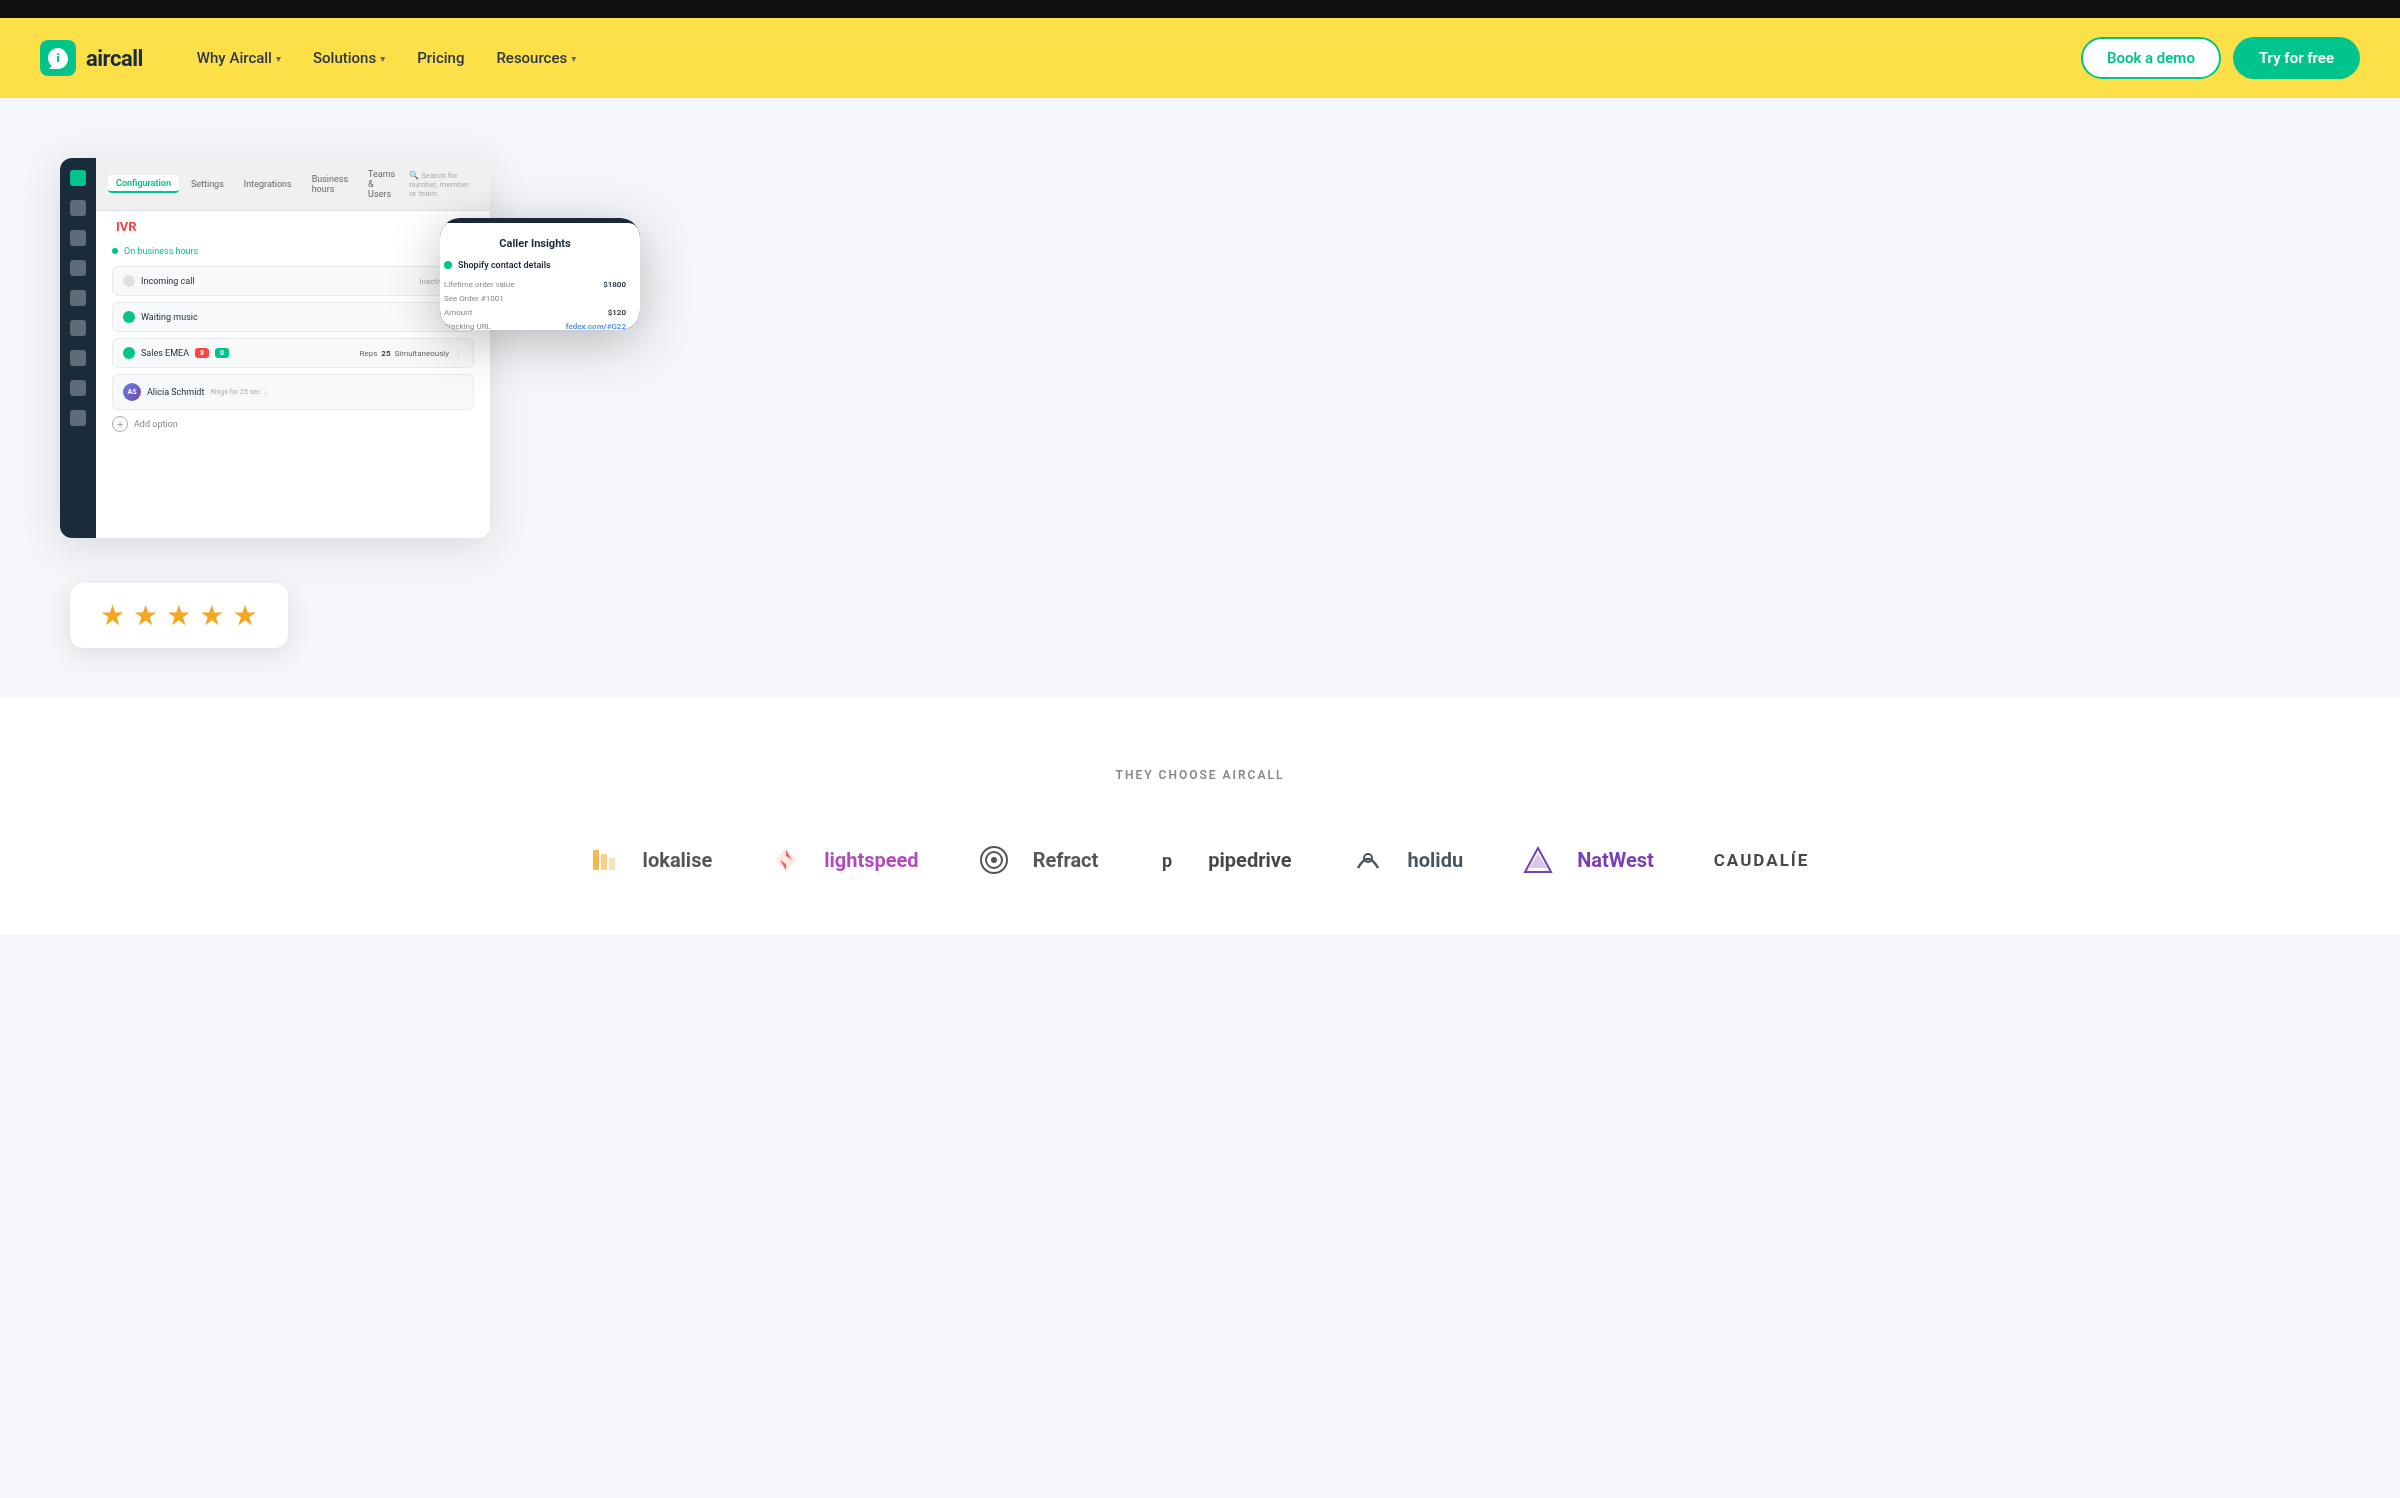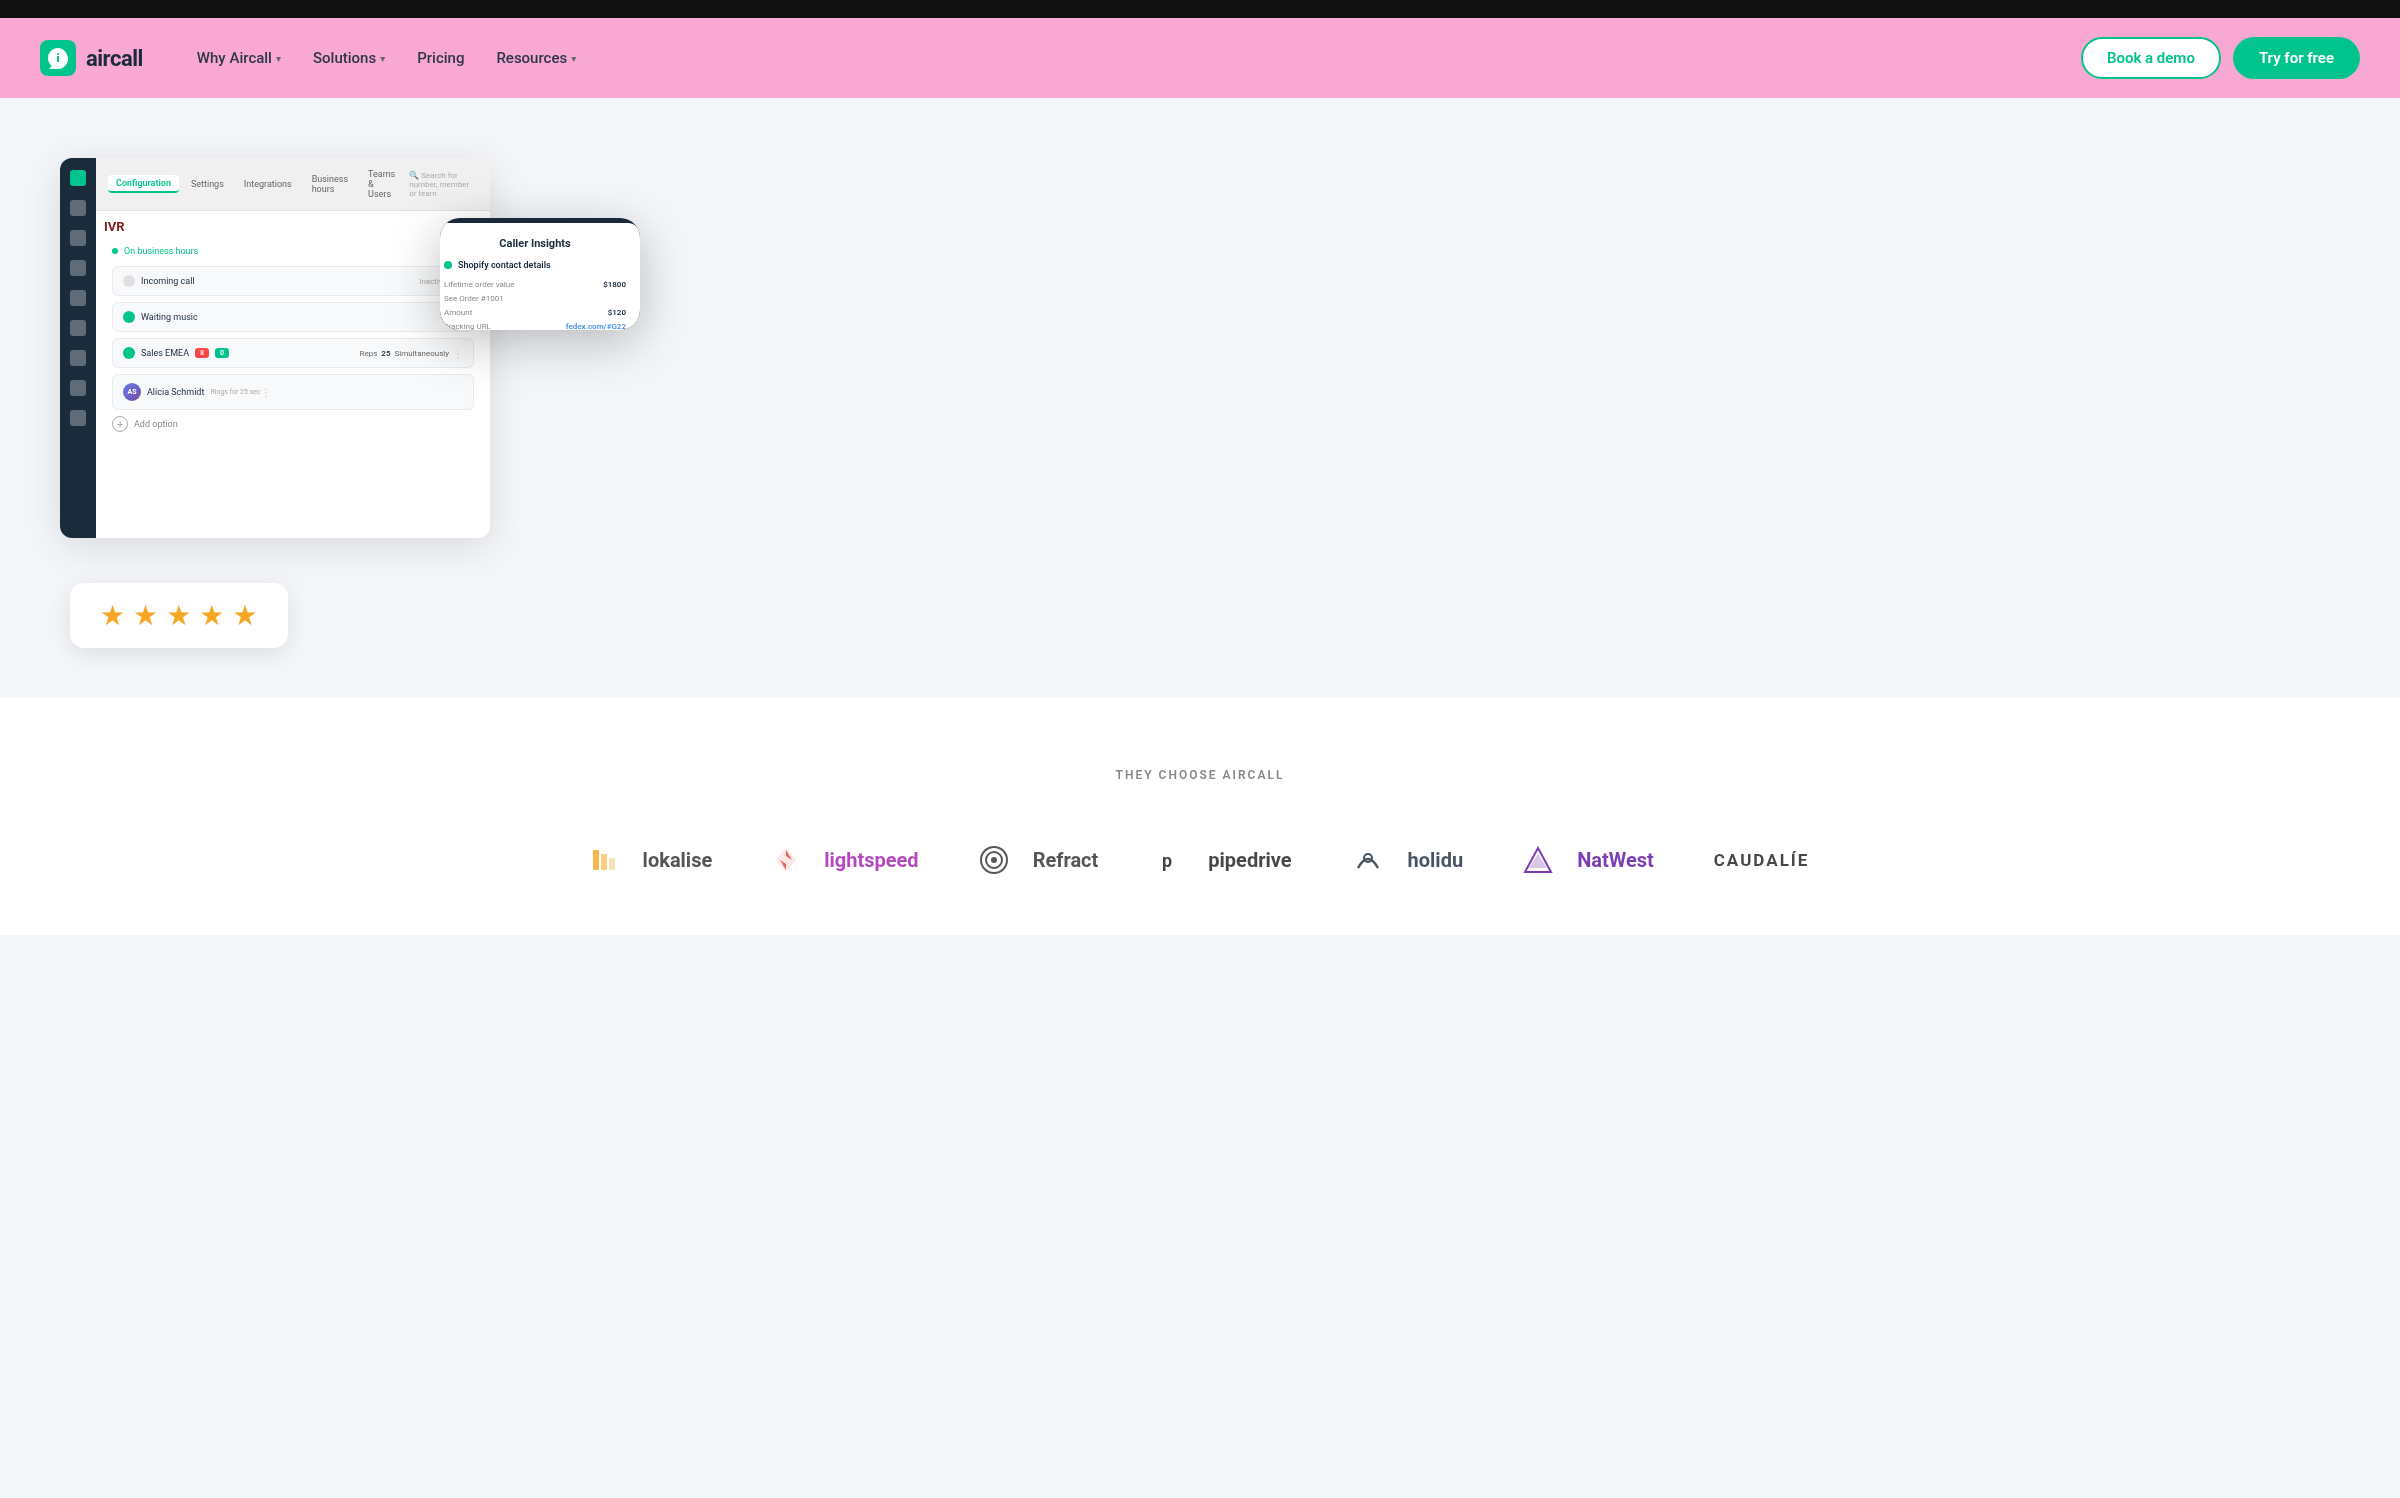--- a/index.html
+++ b/index.html
@@ -12,21 +12,21 @@
 
     
     .top-bar {
       background: #111;
       height: 18px;
       width: 100%;
     }
 
     
     nav {
-      background: #f9a8d4;
+      background: #fde047;
       display: flex;
       align-items: center;
       justify-content: space-between;
       padding: 0 40px;
       height: 80px;
       box-shadow: 0 1px 4px rgba(0,0,0,0.06);
     }
 
     .nav-left {
       display: flex;
@@ -224,22 +224,22 @@
     .ivr-tab.active {
       background: white;
       color: #00c48c;
       font-weight: 600;
       border-bottom: 2px solid #00c48c;
     }
 
     .ivr-title {
       font-size: 13px;
       font-weight: 700;
-      color: #7f1d1d;
-      padding: 8px 8px 4px;
+      color: #ef4444;
+      padding: 8px 20px 4px;
     }
 
     .ivr-body {
       padding: 8px 16px;
     }
 
     .ivr-status-row {
       display: flex;
       align-items: center;
       gap: 6px;

